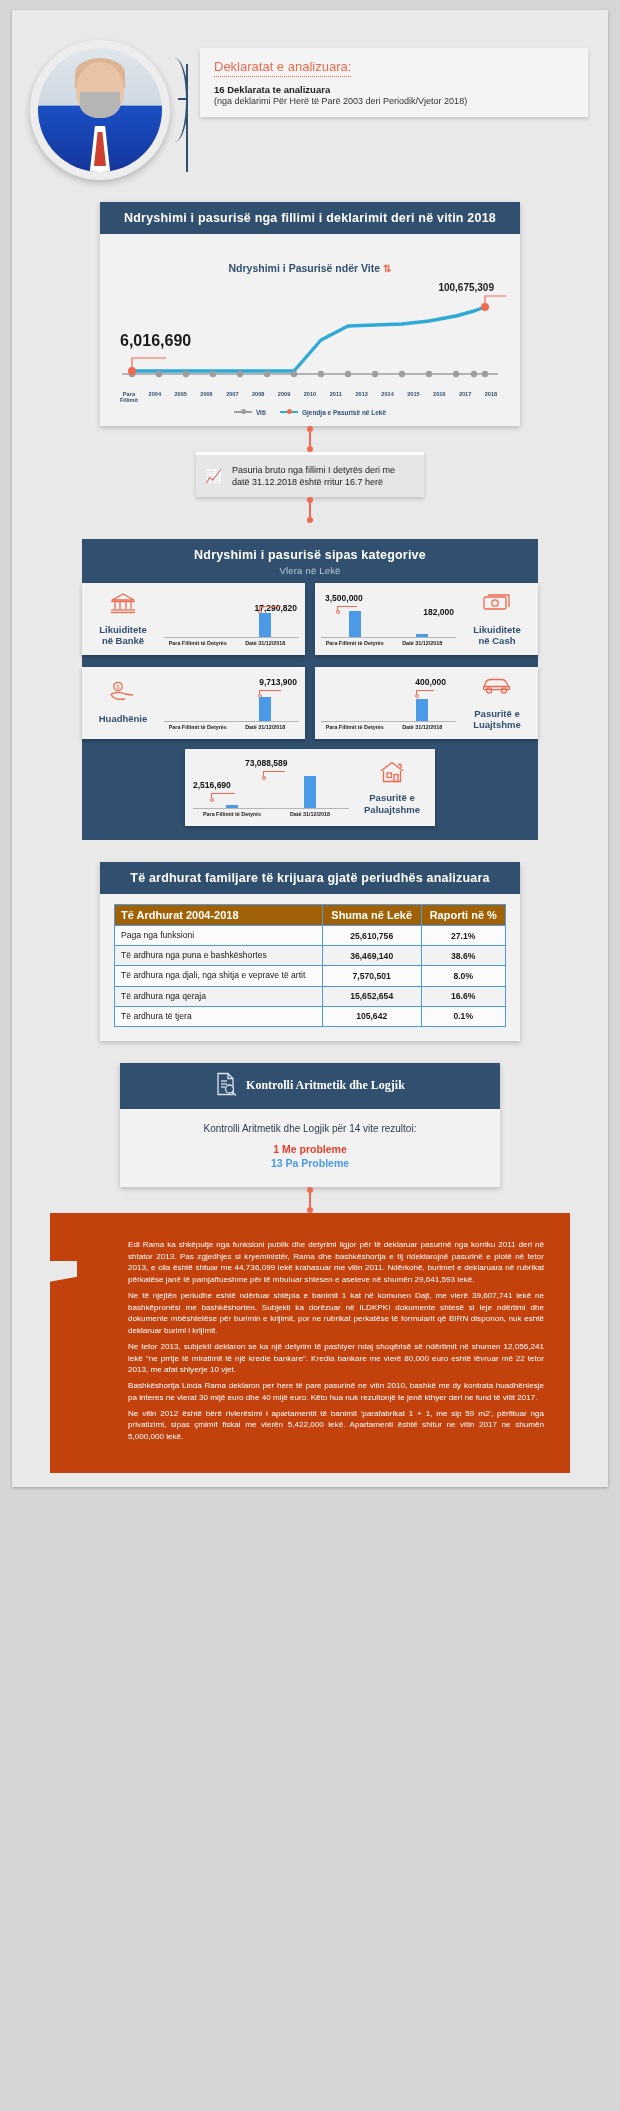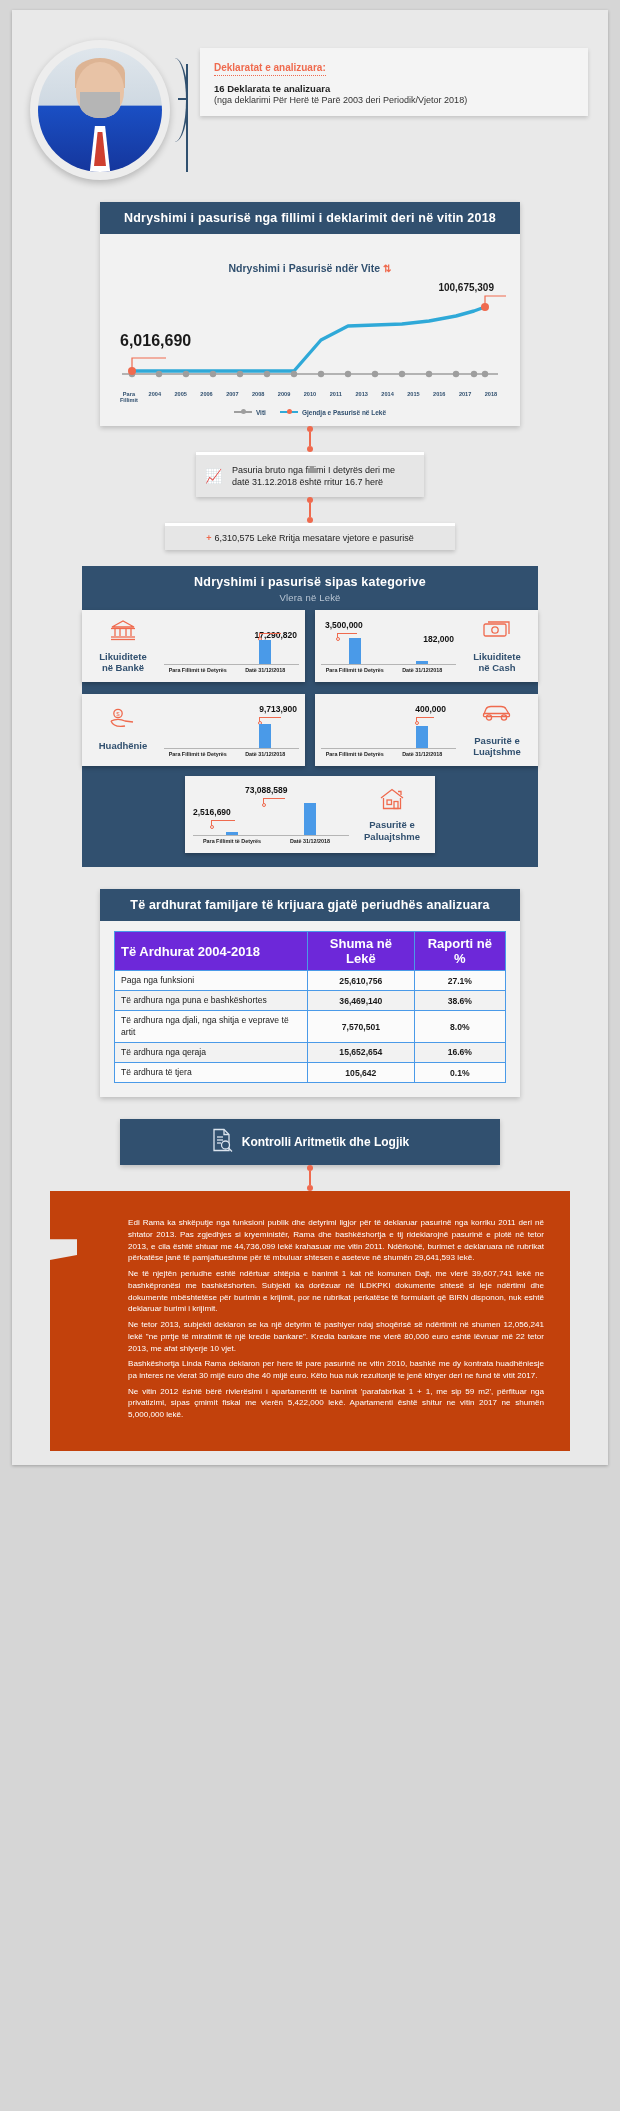--- a/index.html
+++ b/index.html
@@ -93,21 +93,21 @@
   .name-box h1 {
     font-size: 26px; font-weight: 700; letter-spacing: .3px; line-height: 1.05;
   }
   .name-rule { height:2px; background:#8fa2b6; margin:7px 0 6px 0; width: 100%; }
   .role { color:#ef6a4e; font-size:12.5px; letter-spacing:.4px; font-weight:600; }
   .decl-box {
     background:#f4f4f4; margin-top:8px; padding:9px 14px 11px 14px;
     box-shadow: 0 2px 4px rgba(0,0,0,.16);
   }
   .decl-title {
-    color:#ef6a4e; font-size:10px; font-weight:700;
+    color:#ef6a4e; font-size:13px; font-weight:400;
     border-bottom:1px dotted #ef6a4e; display:inline-block; padding-bottom:2px;
   }
   .decl-main { margin-top:7px; font-size:9.5px; font-weight:700; color:#222; }
   .decl-sub { font-size:9px; color:#333; margin-top:1px; }
 
   
   .sec-title {
     background:#31506f; color:#fff; text-align:center;
     font-size:12.5px; font-weight:700; padding:9px 10px;
     letter-spacing:.2px;
@@ -196,32 +196,32 @@
 
   .cat-wide { width:250px; margin:10px auto 0 auto; background:#f2f2f2;
     display:flex; align-items:center; padding:9px 8px; gap:8px;
     box-shadow:0 2px 4px rgba(0,0,0,.25); }
 
   
   .tbl-card { width:420px; margin:22px auto 0 auto; box-shadow:0 2px 5px rgba(0,0,0,.2); }
   .tbl-body { background:#f2f2f2; padding:10px 14px 14px 14px; }
   table { width:100%; border-collapse:collapse; }
   th, td { border:1px solid #4a9ae8; padding:4px 6px; font-size:8.6px; color:#1a1a1a; }
-  thead th { background:#6d28d9; color:#fff; font-weight:700; font-size:13px; }
+  thead th { background:#a16207; color:#fff; font-weight:700; font-size:11px; }
   thead th:first-child { text-align:left; }
   tbody td:first-child { text-align:left; line-height:1.3; }
   tbody td:nth-child(2), tbody td:nth-child(3) { text-align:center; font-weight:700; }
   tbody tr.total td { background:#e85a3c; color:#fff; font-weight:700; }
   tbody tr:nth-child(odd) td { background:#fbfbfb; }
   tbody tr:nth-child(even) td { background:#f2f2f2; }
   tbody tr.total td { background:#e85a3c; }
 
   
   .chk-card { width:380px; margin:22px auto 0 auto; box-shadow:0 2px 5px rgba(0,0,0,.2); }
-  .chk-head { background:#31506f; color:#fff; display:flex; align-items:center; justify-content:center; gap:9px; padding:9px; }
+  .chk-head { background:#31506f; color:#fff; display:flex; align-items:center; justify-content:center; gap:9px; padding:9px;font-family:Liberation Serif, serif; }
   .chk-head .t { font-size:12px; font-weight:700; }
   .chk-body { background:#f2f2f2; padding:14px 10px 18px 10px; text-align:center; }
   .chk-lead { font-size:10px; color:#2b3b4d; }
   .chk-bad { color:#e8402c; font-size:10.5px; font-weight:700; margin-top:9px; }
   .chk-ok  { color:#4a9ae8; font-size:10.5px; font-weight:700; margin-top:2px; }
 
   
   .red-wrap { position:relative; margin-top:0; }
   .red-block {
     width:520px; margin:0 auto; background:#c2410c; color:#fff;
@@ -353,23 +353,20 @@
     <span class="arrow-ico">📈</span>
     <span class="txt">Pasuria bruto nga fillimi I detyrës deri me datë 31.12.2018 është rritur 16.7 herë</span>
   </div>
 
   <div class="connector">
         <div class="dot"></div>
         <div class="line"></div>
         <div class="dot"></div>
       </div>
 
-  <div class="pill-box">
-    <span class="plus">+</span><span>6,310,575 Lekë Rritja mesatare vjetore e pasurisë</span>
-  </div>
 
   <div class="cat-panel">
     <div class="sec-title">
       <span>Ndryshimi i pasurisë sipas kategorive</span>
       <span class="sub">Vlera në Lekë</span>
     </div>
     <div class="cat-inner">
 
       <div class="cat-row first">
 
@@ -613,20 +610,25 @@
           <path d="M13 1.5 V6.5 H18"></path>
           <line x1="6" y1="9" x2="12" y2="9"></line>
               <line x1="6" y1="12" x2="12" y2="12"></line>
               <line x1="6" y1="15" x2="10" y2="15"></line>
           <circle cx="14.5" cy="17" r="4" fill="#31506f"></circle>
               <line x1="17.5" y1="20" x2="21" y2="23.5"></line>
         </svg>
       </span>
       <span class="t">Kontrolli Aritmetik dhe Logjik</span>
     </div>
+    <div class="chk-body">
+      <div class="chk-lead">Kontrolli Aritmetik dhe Logjik për 14 vite rezultoi:</div>
+      <div class="chk-bad">1 Me probleme</div>
+      <div class="chk-ok">13 Pa Probleme</div>
+    </div>
   </div>
 
   <div class="connector">
         <div class="dot"></div>
         <div class="line"></div>
         <div class="dot"></div>
       </div>
 
   <div class="red-wrap">
     <div class="flag">

